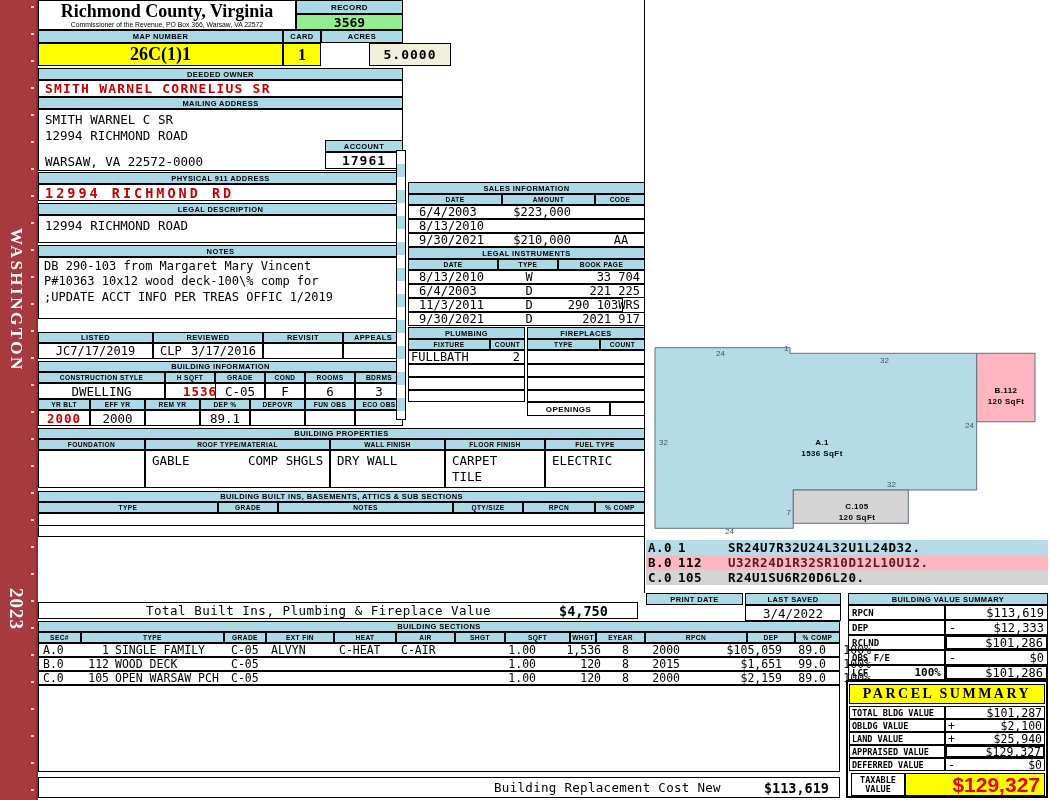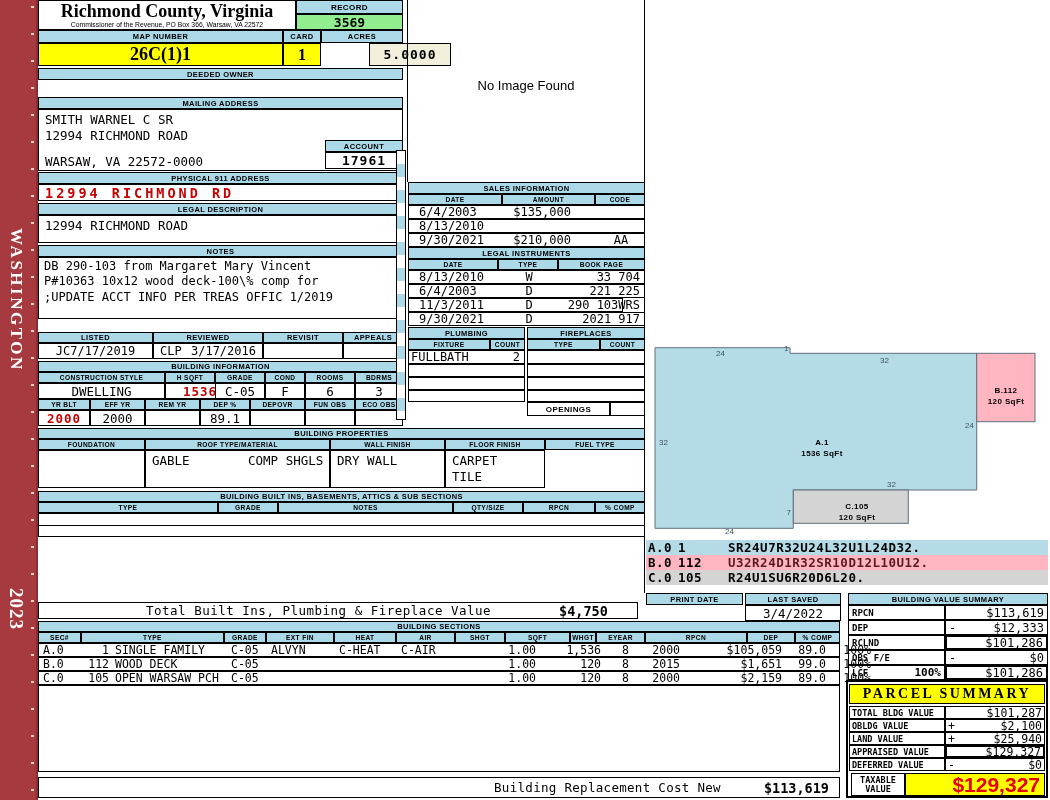--- a/index.html
+++ b/index.html
@@ -46,20 +46,21 @@
   <div class="p cl c b" style="left:296px;top:14px;width:107px;height:16px;background:#90EE90;font-size:13px;">3569</div>
 
   <div class="p bnd" style="left:38px;top:30px;width:245px;height:13px;">MAP NUMBER</div>
   <div class="p cl c serif b" style="left:38px;top:43px;width:245px;height:23px;background:#FFFF00;font-size:18px;">26C(1)1</div>
   <div class="p bnd" style="left:283px;top:30px;width:38px;height:13px;">CARD</div>
   <div class="p cl c serif b" style="left:283px;top:43px;width:38px;height:23px;background:#FFFF00;font-size:16px;">1</div>
   <div class="p bnd" style="left:321px;top:30px;width:82px;height:13px;">ACRES</div>
   <div class="p cl c b" style="left:321px;top:43px;width:82px;height:23px;background:#F2EFDC;font-size:13px;letter-spacing:1px;margin-left:48px;">5.0000</div>
 
   <div class="p bnd" style="left:38px;top:68px;width:365px;height:12px;">DEEDED OWNER</div>
+  <div class="p cl red" style="left:38px;top:80px;width:365px;height:17px;padding-left:6px;font-size:13px;letter-spacing:1.2px;">SMITH WARNEL CORNELIUS SR</div>
 
   <div class="p bnd" style="left:38px;top:97px;width:365px;height:12px;">MAILING ADDRESS</div>
   <div class="p cl top" style="left:38px;top:109px;width:365px;height:62px;">
     <span class="p mono" style="left:6px;top:2px;font-size:12.5px;">SMITH WARNEL C SR</span>
     <span class="p mono" style="left:6px;top:18px;font-size:12.5px;">12994 RICHMOND ROAD</span>
     <span class="p mono" style="left:6px;top:44px;font-size:12.5px;">WARSAW, VA 22572-0000</span>
   </div>
   <div class="p bnd" style="left:325px;top:140px;width:78px;height:12px;">ACCOUNT</div>
   <div class="p cl c b" style="left:325px;top:152px;width:78px;height:17px;font-size:13px;letter-spacing:1px;">17961</div>
 
@@ -130,49 +131,46 @@
   <div class="p cl top" style="left:38px;top:450px;width:107px;height:38px;padding:2px 6px;"></div>
   <div class="p cl top" style="left:145px;top:450px;width:185px;height:38px;font-size:12.5px;">
     <span class="p" style="left:6px;top:2px;">GABLE</span>
     <span class="p" style="left:102px;top:2px;">COMP SHGLS</span>
   </div>
   <div class="p cl top" style="left:330px;top:450px;width:115px;height:38px;padding:2px 6px;font-size:12.5px;">DRY WALL</div>
   <div class="p cl top" style="left:445px;top:450px;width:100px;height:38px;padding:2px 6px;font-size:12.5px;flex-direction:column;align-items:flex-start;line-height:16px;">
     <span>CARPET</span>
     <span>TILE</span>
   </div>
+  <div class="p cl top" style="left:545px;top:450px;width:100px;height:38px;padding:2px 6px;font-size:12.5px;">ELECTRIC</div>
 
   <div class="p bnd" style="left:38px;top:491px;width:607px;height:11px;">BUILDING BUILT INS, BASEMENTS, ATTICS &amp; SUB SECTIONS</div>
   <div class="p bnd h2" style="left:38px;top:502px;width:180px;height:11px;">TYPE</div>
   <div class="p bnd h2" style="left:218px;top:502px;width:60px;height:11px;">GRADE</div>
   <div class="p bnd h2" style="left:278px;top:502px;width:175px;height:11px;">NOTES</div>
   <div class="p bnd h2" style="left:453px;top:502px;width:70px;height:11px;">QTY/SIZE</div>
   <div class="p bnd h2" style="left:523px;top:502px;width:72px;height:11px;">RPCN</div>
   <div class="p bnd h2" style="left:595px;top:502px;width:50px;height:11px;">% COMP</div>
   <div class="p cl" style="left:38px;top:513px;width:607px;height:24px;">
     <div style="position:absolute;left:0;right:0;top:11px;border-top:1px solid #000;"></div>
   </div>
 
-  <div class="p" style="left:407px;top:0;width:238px;height:182px;border-left:1px solid #000;border-right:1px solid #000;
-              display:flex;justify-content:center;align-items:flex-start;padding-top:78px;box-sizing:border-box;">
-    <span style="font:13px 'Liberation Sans',sans-serif;color:#000;">No Image Found</span>
-  </div>
 
   <div class="p" style="left:396px;top:150px;width:10px;height:270px;border:1px solid #000;
               background:repeating-linear-gradient(180deg,#fff 0 13px,#ACD9E8 13px 26px);"></div>
 
   <div class="p" style="left:644px;top:0;width:1px;height:593px;background:#000;"></div>
 
   <div class="p bnd" style="left:408px;top:182px;width:237px;height:12px;">SALES INFORMATION</div>
   <div class="p bnd h2" style="left:408px;top:194px;width:94px;height:11px;">DATE</div>
   <div class="p bnd h2" style="left:502px;top:194px;width:93px;height:11px;">AMOUNT</div>
   <div class="p bnd h2" style="left:595px;top:194px;width:50px;height:11px;">CODE</div>
   <div class="p cl" style="left:408px;top:205px;width:237px;height:14px;font-size:12px;">
     <span class="p" style="left:10px;">6/4/2003</span>
-    <span class="p r" style="left:94px;width:68px;display:flex;">$135,000</span>
+    <span class="p r" style="left:94px;width:68px;display:flex;">$223,000</span>
     <span class="p c" style="left:187px;width:50px;display:flex;"></span>
   </div>
   <div class="p cl" style="left:408px;top:219px;width:237px;height:14px;font-size:12px;">
     <span class="p" style="left:10px;">8/13/2010</span>
     <span class="p r" style="left:94px;width:68px;display:flex;"></span>
     <span class="p c" style="left:187px;width:50px;display:flex;"></span>
   </div>
   <div class="p cl" style="left:408px;top:233px;width:237px;height:14px;font-size:12px;">
     <span class="p" style="left:10px;">9/30/2021</span>
     <span class="p r" style="left:94px;width:68px;display:flex;">$210,000</span>

